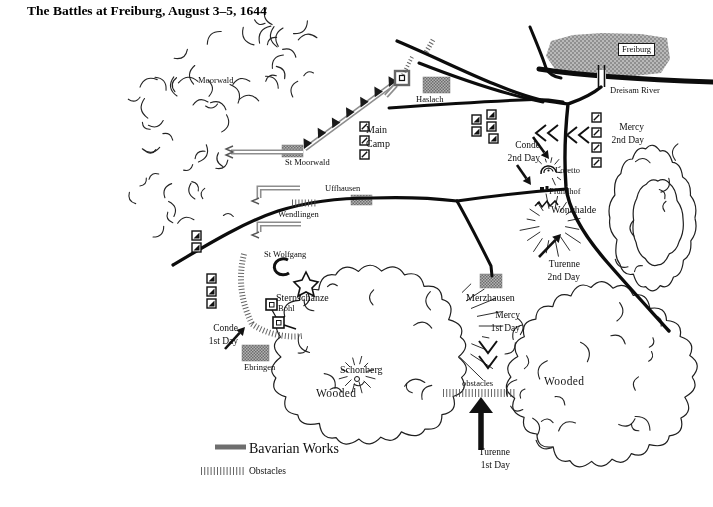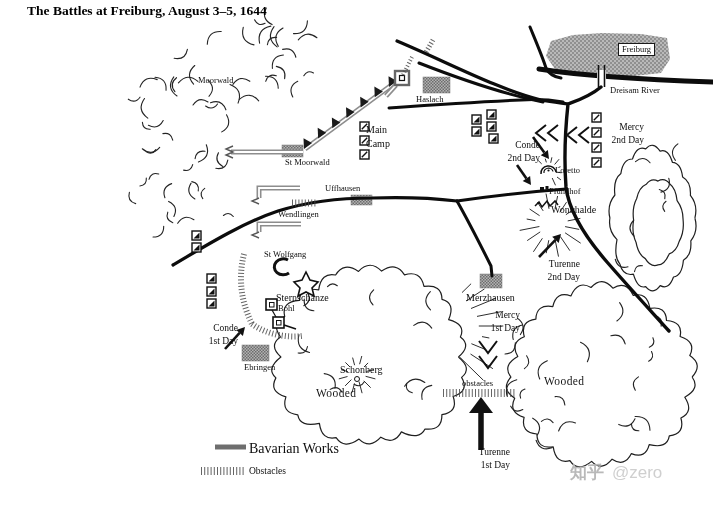--- a/index.html
+++ b/index.html
@@ -402,16 +402,13 @@
     <span>1st Day</span>
   </div>
   <div class="mv" style="left:452px;top:446px;width:58px">
     <span>Turenne</span>
     <span>1st Day</span>
   </div>
 
   <div class="lbl" style="left:249px;top:441px;font-size:14px">Bavarian Works</div>
   <div class="lbl" style="left:249px;top:466px;font-size:9.5px">Obstacles</div>
 
-  <div class="wm">
-    <span class="brand">知乎</span><span class="handle">@zero</span>
-  </div>
 </div>
 
 </body></html>

